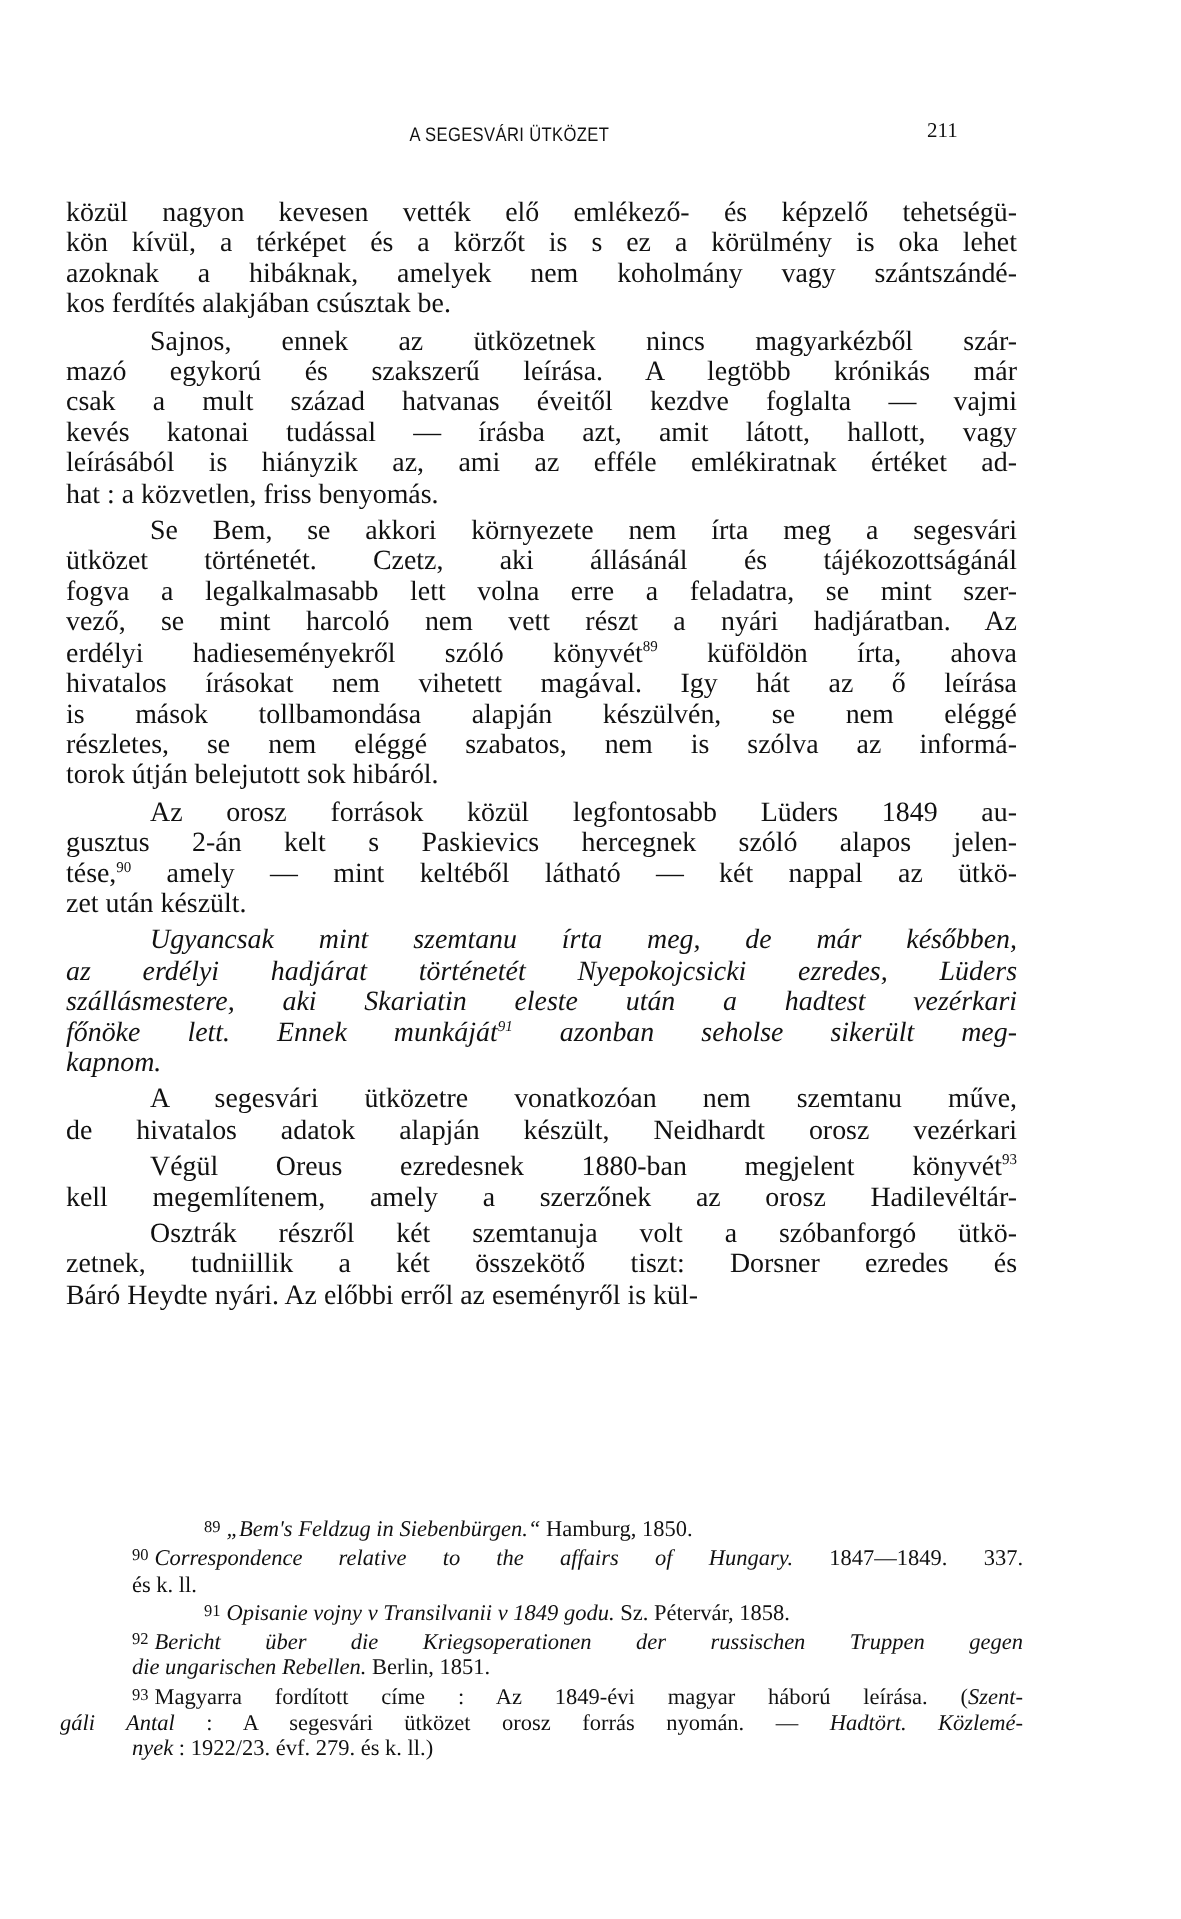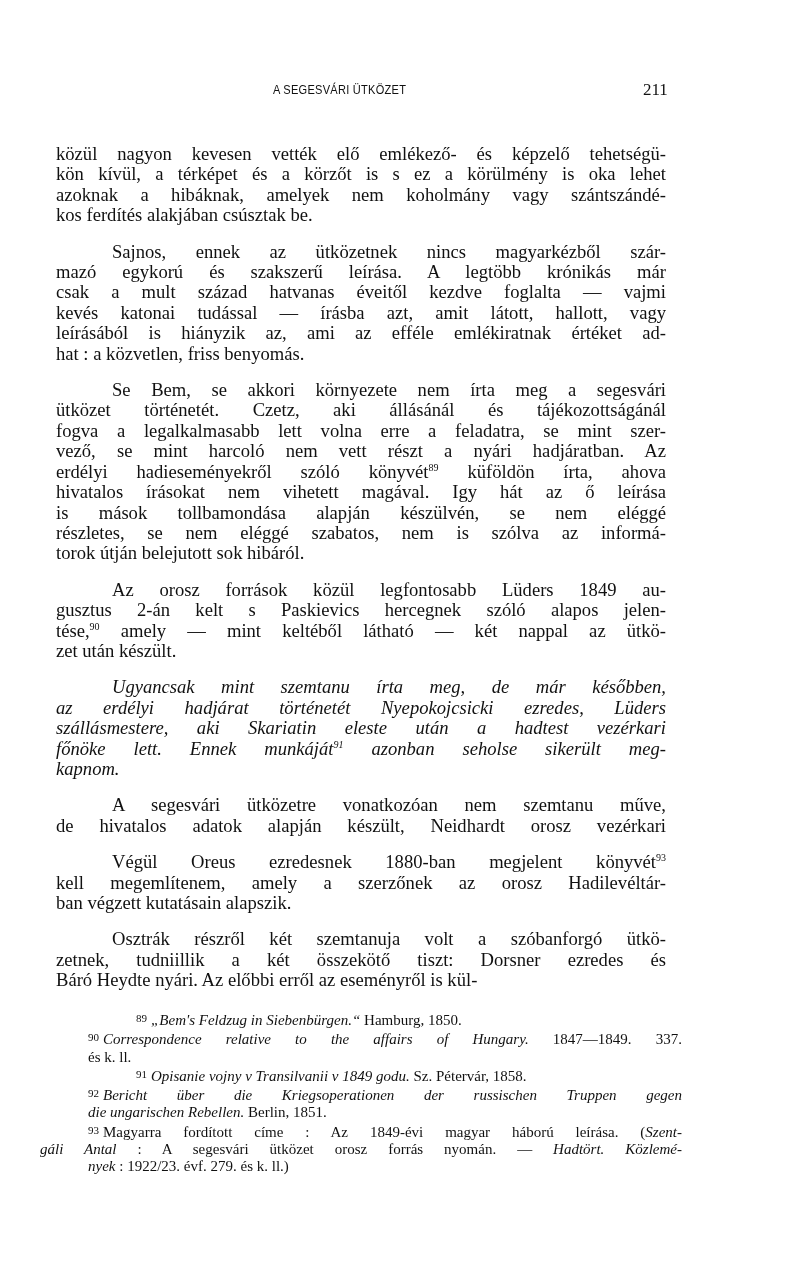--- a/index.html
+++ b/index.html
@@ -1,24 +1,24 @@
 <!DOCTYPE html>
 <html><head>
 <meta charset="utf-8">
 <style>
   html, body { margin:0; padding:0; background:#ffffff; }
   body { width:787px; height:1279px; position:relative; overflow:hidden;
          font-family:"Liberation Serif", serif; color:#111; }
   .header { position:absolute; top:82px; left:0; width:787px; height:24px;text-align:center; }
   .running-title { position:absolute; left:273px; top:0; font-size:13px; letter-spacing:0.3px;
                    font-family:"Liberation Sans Narrow","Liberation Sans", sans-serif; transform:scaleX(0.85); transform-origin:left; }
-  .page-number { position:absolute; left:643px; top:-2px; font-size:17px; }
+  .page-number { position:absolute; left:618px; top:-2px; font-size:14px; }
   .body-text { position:absolute; left:40px; top:128px; width:642px; font-size:18.6px;
                line-height:20.4px; text-align:justify; }
-  .para { margin:16px; text-indent:0; }
+  .para { margin:4px; text-indent:0; }
   .para.indent { text-indent:56px; }
   .para span.line { display:block; text-align:justify; text-align-last:justify; white-space:nowrap; }
   .para span.line.last { text-align-last:left; }
   sup { font-size:10px; line-height:0; vertical-align:7px; }
   .footnotes { position:absolute; left:40px; top:1010px; width:642px; font-size:15px; line-height:17.3px; }
   .fn-line { display:block; white-space:nowrap; text-align:justify; text-align-last:justify; }
   .fn-line.last { text-align-last:left;margin-left:48px; }
   .fn-line.indent { padding-left:48px; }
   .fn-num { font-size:11px; vertical-align:3px; margin-right:4px; }
   i { font-style:italic; }
@@ -71,21 +71,20 @@
       <span class="line">főnöke lett. Ennek munkáját<sup>91</sup> azonban seholse sikerült meg-</span>
       <span class="line last">kapnom.</span>
     </div>
     <div class="para indent" style="text-indent: 0px;">
       <span class="line" style="padding-left: 56px;">A segesvári ütközetre vonatkozóan nem szemtanu műve,</span>
       <span class="line">de hivatalos adatok alapján készült, Neidhardt orosz vezérkari</span>
     </div>
     <div class="para indent" style="text-indent: 0px;">
       <span class="line" style="padding-left: 56px;">Végül Oreus ezredesnek 1880-ban megjelent könyvét<sup>93</sup></span>
       <span class="line">kell megemlítenem, amely a szerzőnek az orosz Hadilevéltár-</span>
-      <span class="line last">ban végzett kutatásain alapszik.</span>
     </div>
     <div class="para indent" style="text-indent: 0px;">
       <span class="line" style="padding-left: 56px;">Osztrák részről két szemtanuja volt a szóbanforgó ütkö-</span>
       <span class="line">zetnek, tudniillik a két összekötő tiszt: Dorsner ezredes és</span>
       <span class="line last">Báró Heydte nyári. Az előbbi erről az eseményről is kül-</span>
     </div>
   </div>
 
 <div class="footnotes" id="footnotes">
     <div>

